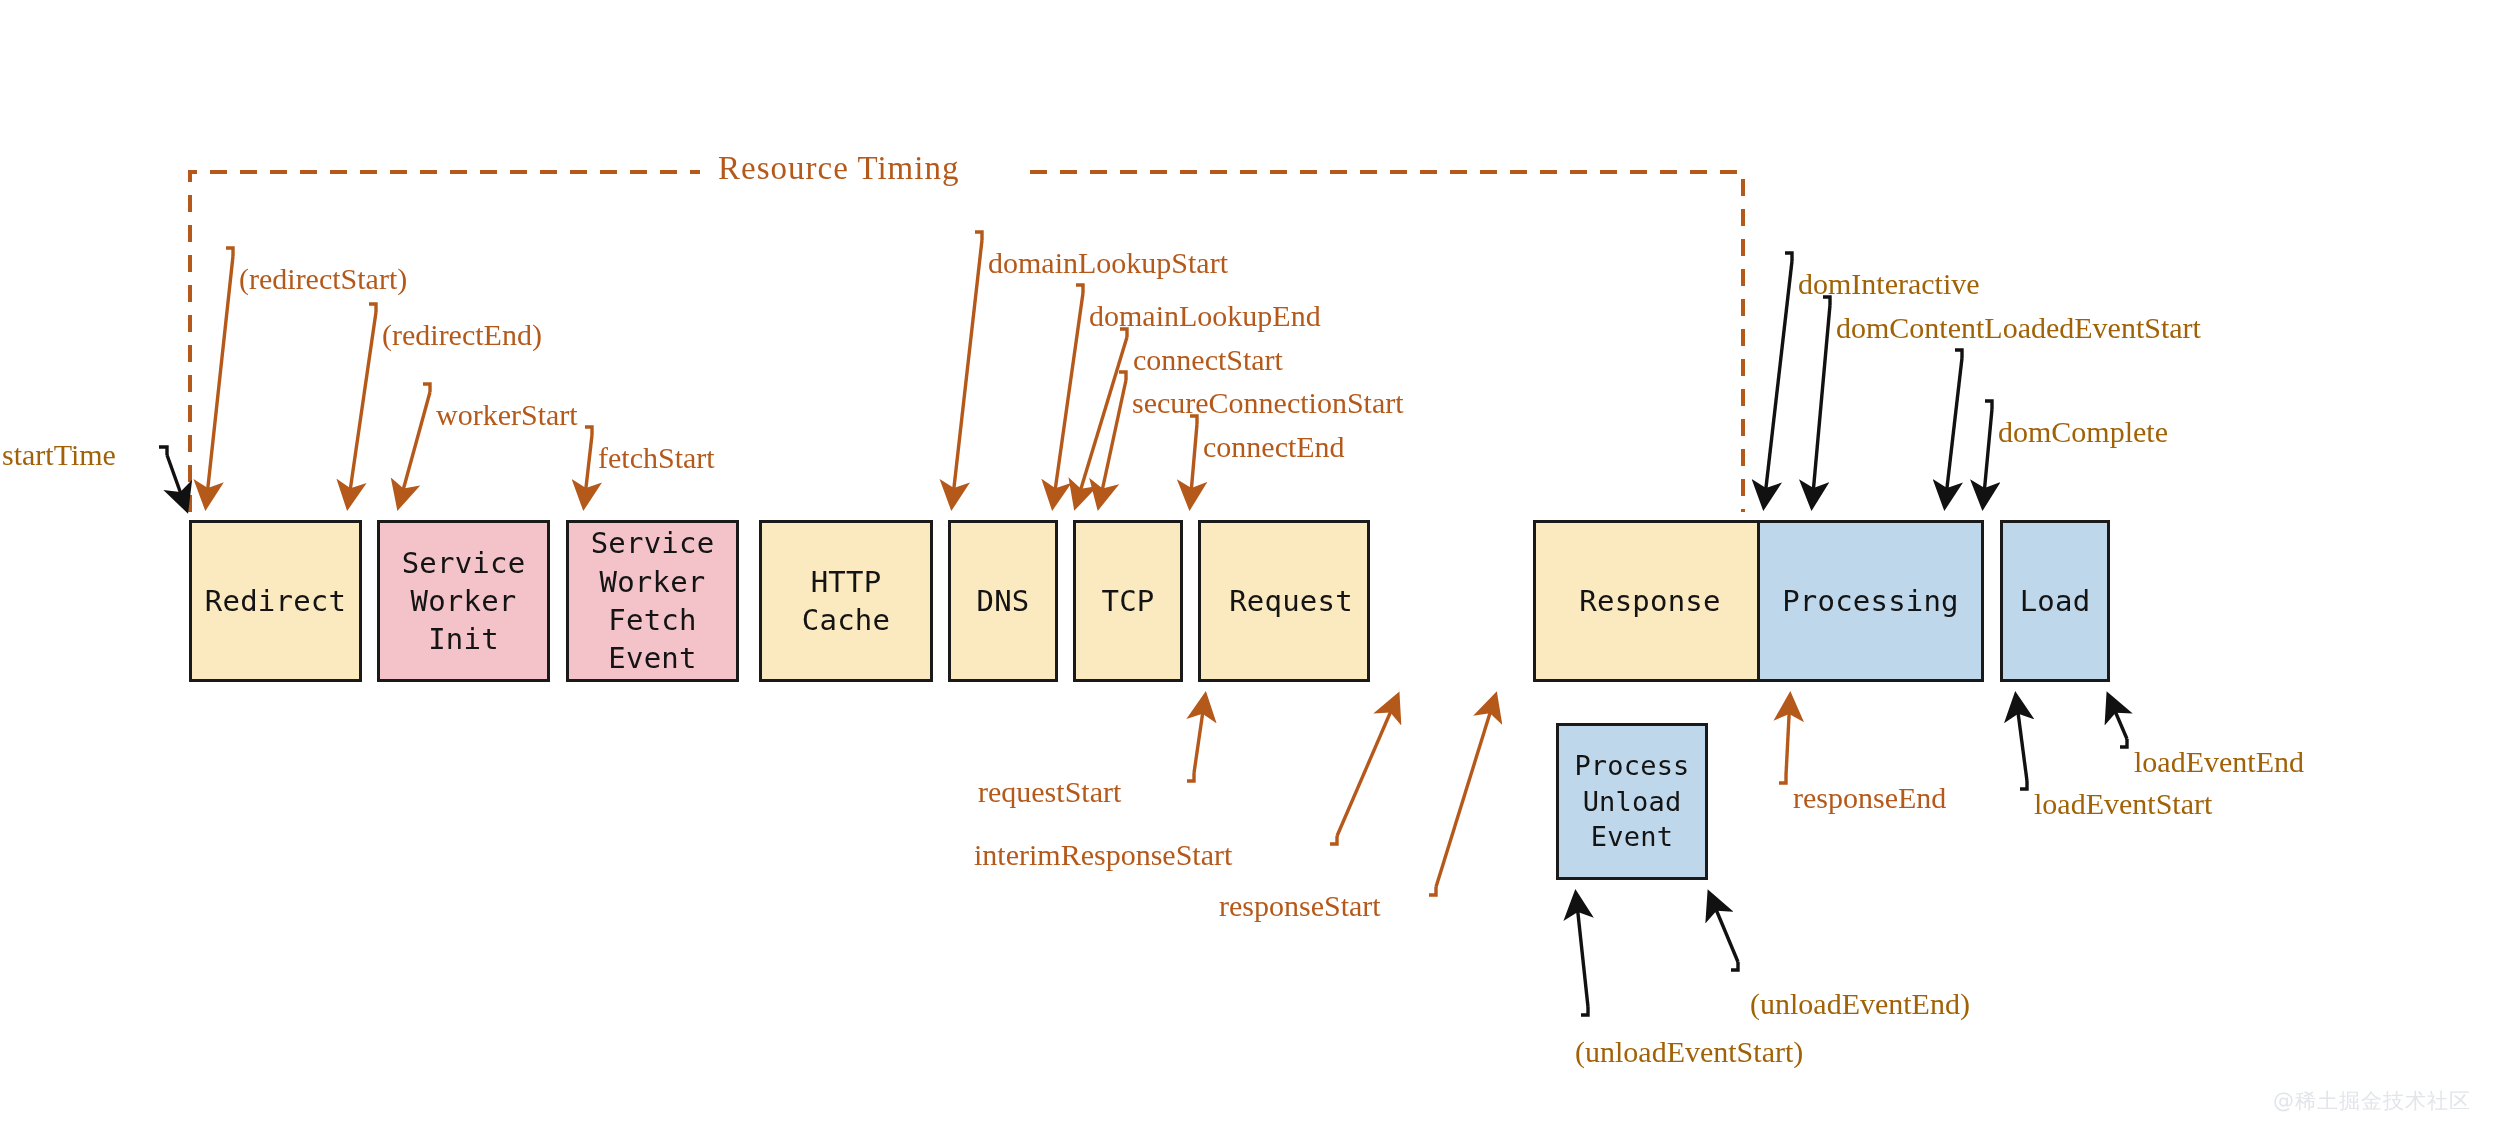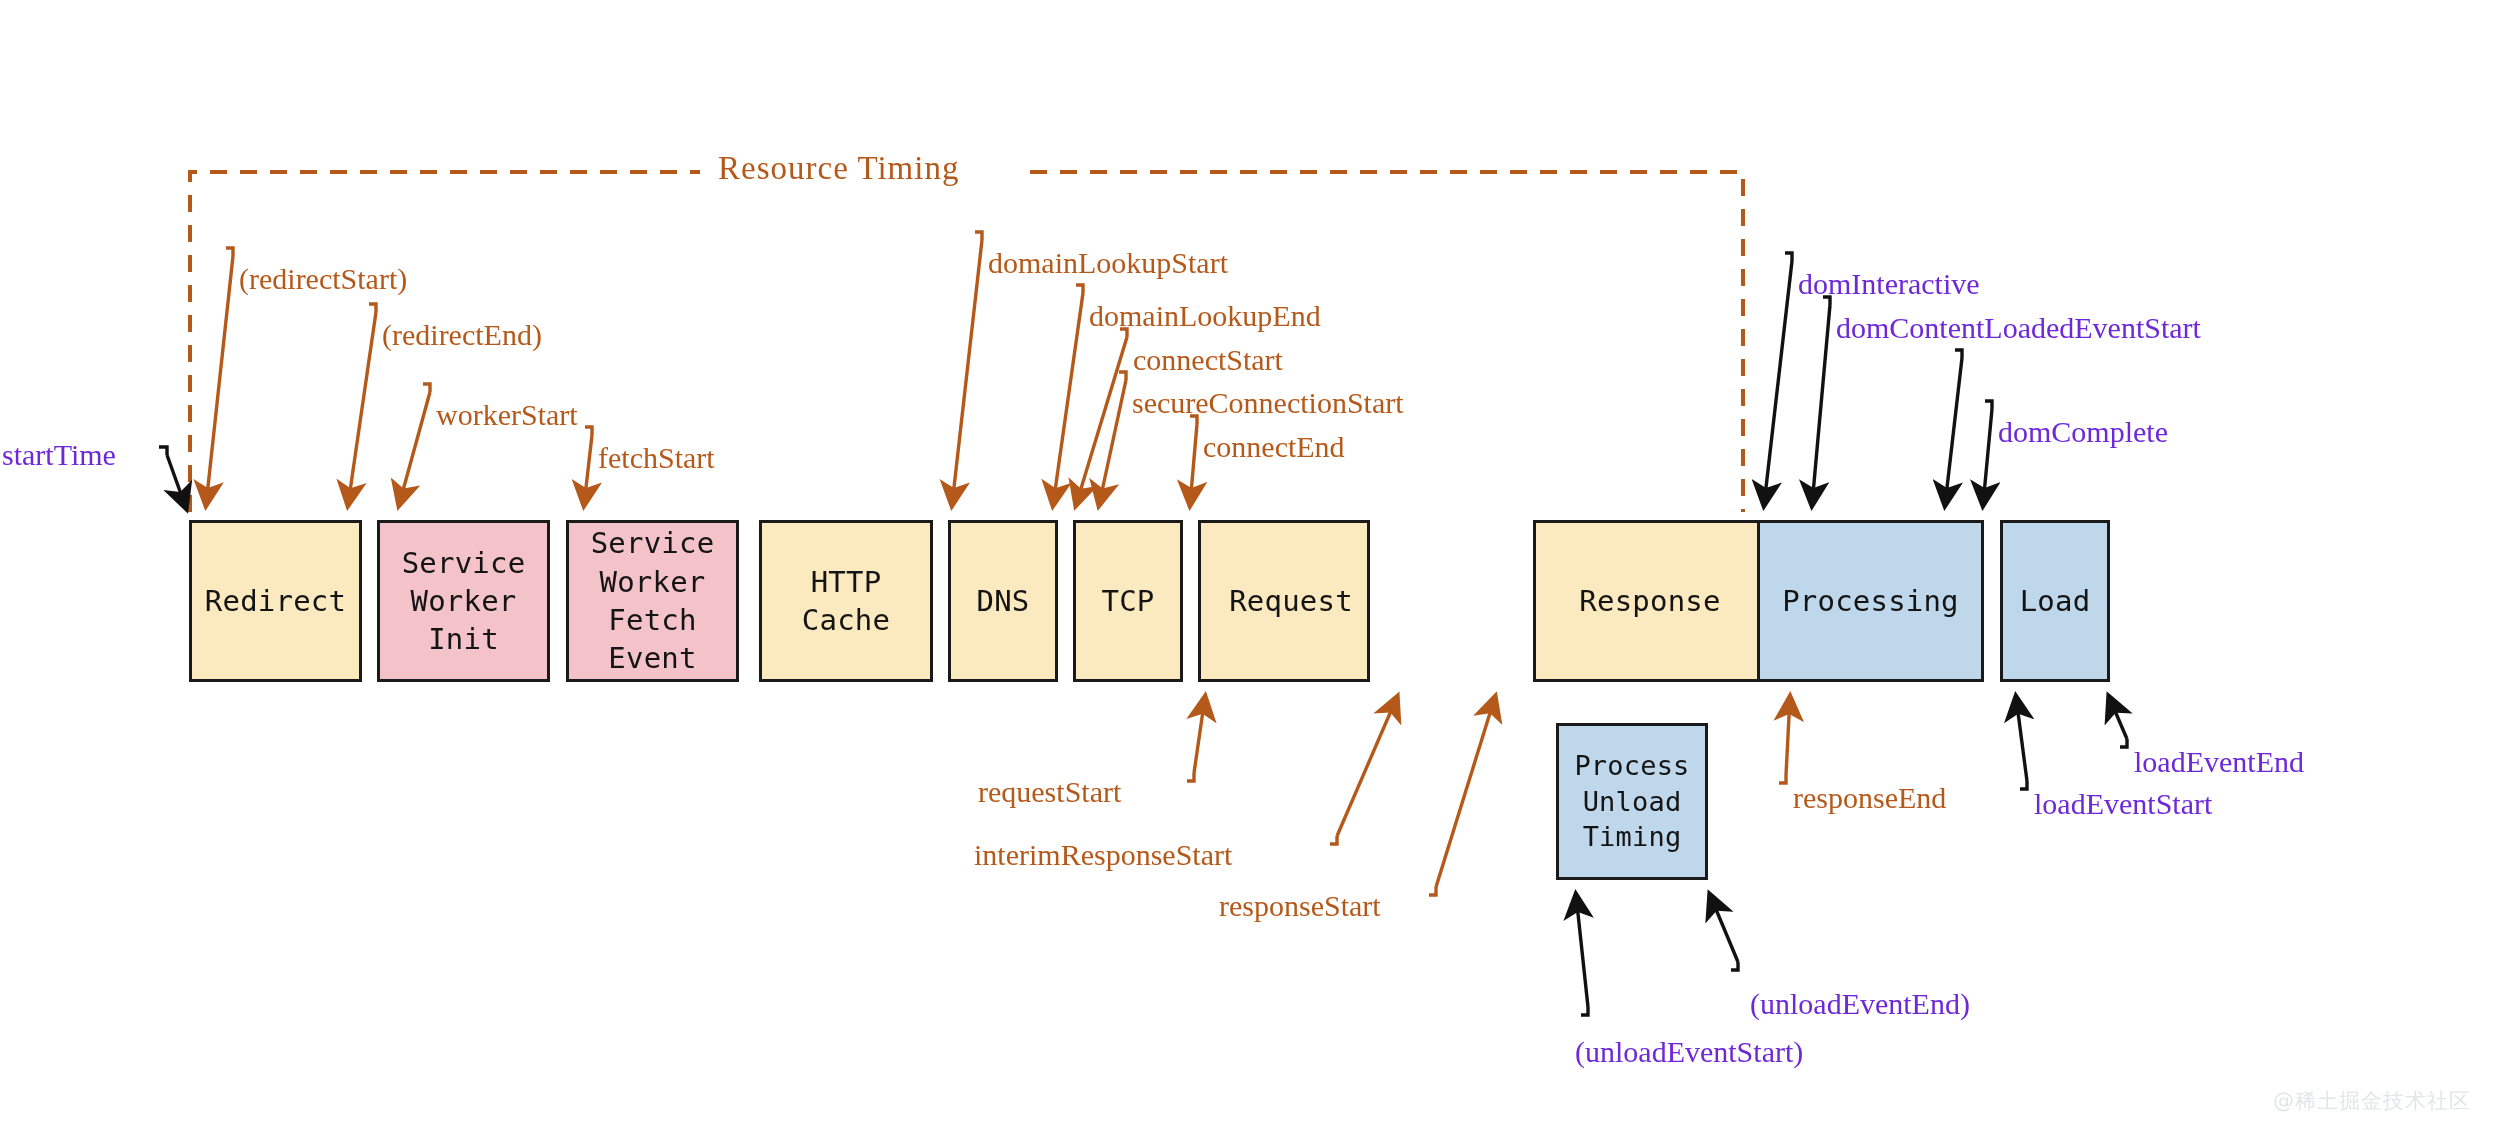--- a/index.html
+++ b/index.html
@@ -12,21 +12,21 @@
     font-family:"DejaVu Sans Mono",monospace;font-size:29px;color:#141414;line-height:1.32;
     letter-spacing:.2px;}
   .phase-box.yellow{background:#fbe9bf;}
   .phase-box.pink{background:#f3c3c9;}
   .phase-box.blue{background:#bed7ea;}
   .phase-box.dotted{border:4px dotted #1a1a1a;}
 
   .lbl{position:absolute;white-space:nowrap;font-family:Liberation Serif, serif;
     font-size:30px;line-height:1;}
   .lbl.brown{color:#b5591b;}
-  .lbl.black{color:#6d28d9;}
+  .lbl.black{color:#a16207;}
   .lbl.title{color:#b5591b;font-size:33px;letter-spacing:1px;}
 
   .watermark{position:absolute;right:22px;bottom:18px;color:#e2e5e9;font-size:21px;
     font-family:"DejaVu Sans",sans-serif;letter-spacing:1px;}
 </style>
 </head>
 <body>
 
 <div id="stage">
 
@@ -156,21 +156,21 @@
     <span>Processing</span>
   </div>
 
   <div class="phase-box blue" style="left:2000px;top:520px;width:110px;height:162px;">
     <span>Load</span>
   </div>
 
   <div class="phase-box blue" style="left:1556px;top:723px;width:152px;height:157px;font-size:27px;">
     <span style="white-space:pre-line;">Process
 Unload
-Timing</span>
+Event</span>
   </div>
 
   <div class="lbl black" style="left:2px;top:440px;">startTime</div>
   <div class="lbl brown" style="left:239px;top:264px;">(redirectStart)</div>
   <div class="lbl brown" style="left:382px;top:320px;">(redirectEnd)</div>
   <div class="lbl brown" style="left:436px;top:400px;">workerStart</div>
   <div class="lbl brown" style="left:598px;top:443px;">fetchStart</div>
   <div class="lbl brown" style="left:988px;top:248px;">domainLookupStart</div>
   <div class="lbl brown" style="left:1089px;top:301px;">domainLookupEnd</div>
   <div class="lbl brown" style="left:1133px;top:345px;">connectStart</div>

